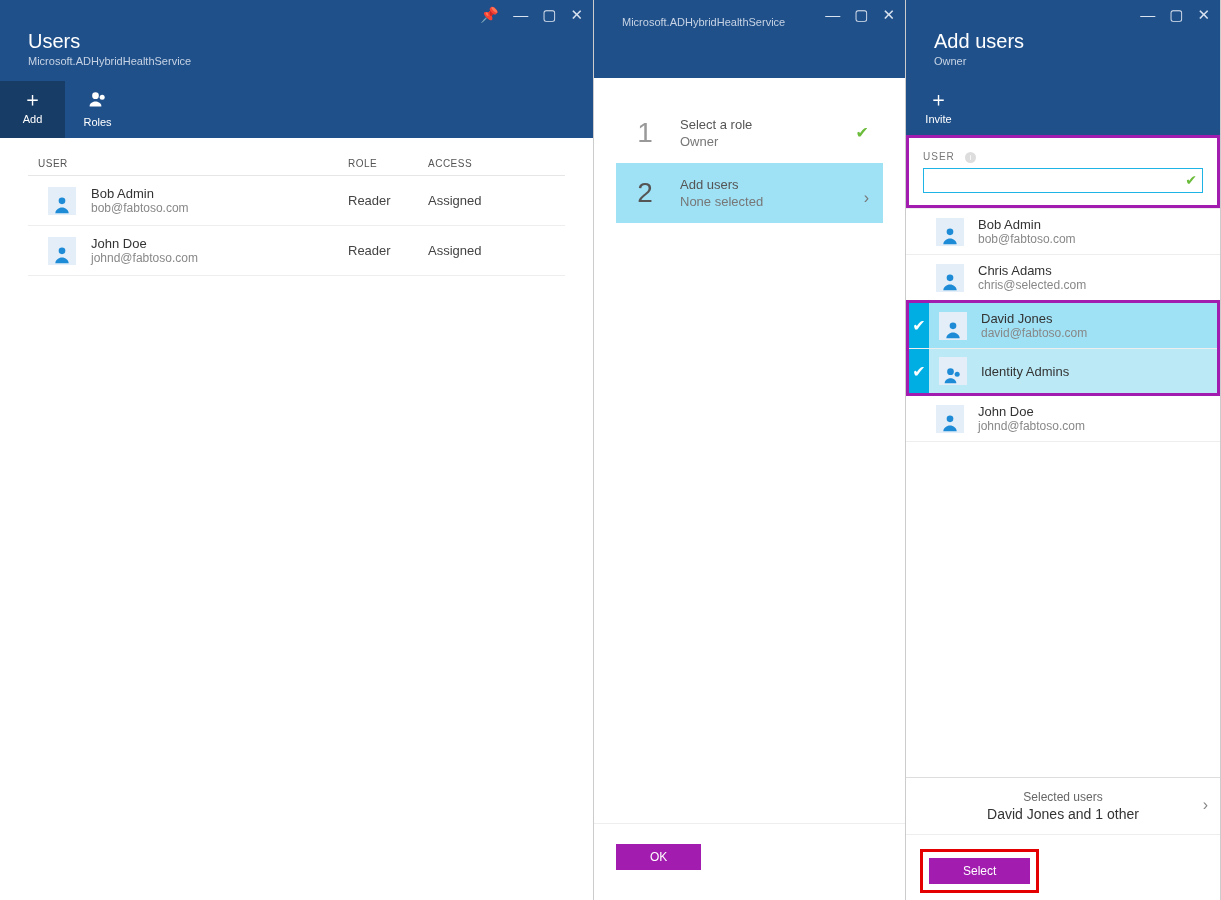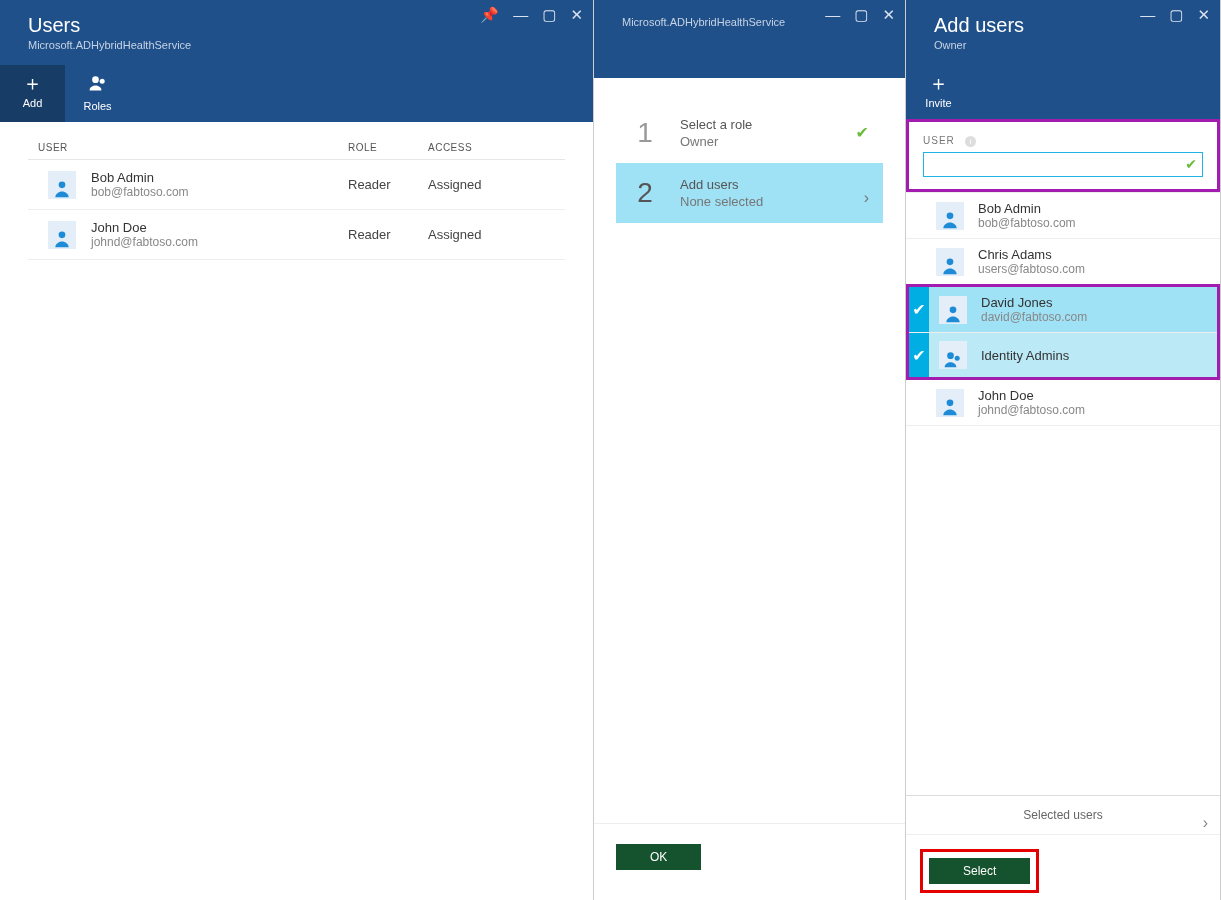--- a/index.html
+++ b/index.html
@@ -1,20 +1,20 @@
 <!DOCTYPE html>
 <html><head>
 <meta charset="utf-8">
 <style>
   * { box-sizing: border-box; margin: 0; padding: 0; font-family: "Segoe UI", Arial, sans-serif; }
   body { background: #fff; width: 1221px; height: 900px; display: flex; overflow: hidden; }
   .blade { display: flex; flex-direction: column; height: 900px; background:#fff; border-right:1px solid #ccc; position:relative;}
   .blade-header { background: #20508a; color: #fff; position: relative; }
   .title-row { padding: 14px 25px 4px 28px; }
-  .title { font-size: 20px; font-weight: 300; }
+  .title { font-size: 20px; font-weight: 300; margin-top: 16px; }
   .subtitle { font-size: 11px; color: #c6d3e4; margin-top:2px;}
   .window-controls { position: absolute; top: 6px; right: 10px; display: flex; gap: 14px; color: #d9e2ef; font-size: 15px; }
   .window-controls span { cursor: pointer; }
   .toolbar { display: flex; gap: 0; margin-top:10px;}
   .toolbar-btn { width: 65px; text-align: center; padding: 8px 0 10px; color:#fff; cursor:pointer; font-size:11px;}
   .toolbar-btn.active { background: #173c66; }
   .toolbar-btn .icon-big { font-size: 20px; display:block; margin-bottom:4px; line-height:1;}
   
   .b1 { width: 594px; }
   .table-zone { padding: 20px 28px; }
@@ -35,21 +35,21 @@
   .step { display:flex; align-items:flex-start; padding:14px 14px; position:relative; cursor:pointer;}
   .step.done .num{ color:#999;}
   .step.selected{ background:#9fe1f5;}
   .num{ font-size:28px; font-weight:300; color:#555; width:30px; text-align:center;}
   .step-body{ margin-left:20px; flex:1;}
   .step-title{ font-size:13px; color:#555;}
   .step-sub{ font-size:13px; color:#777; margin-top:2px;}
   .check-ic{ position:absolute; right:14px; top:20px; color:#6bbc3b; font-size:16px;}
   .chevron{ position:absolute; right:14px; top:26px; color:#777; font-size:16px;}
   .footer-bar{ padding:20px 22px 30px; border-top:1px solid #eee;}
-  .btn-primary{ background:#14532d; color:#fff; border:none; padding:6px 34px; font-size:12px; cursor:pointer;}
+  .btn-primary{ background:#a21caf; color:#fff; border:none; padding:6px 34px; font-size:12px; cursor:pointer;}
   
   .b3 { width: 314px; flex:1;}
   .b3 .zone{ padding:10px 14px 6px;}
   .field-label{ font-size:10px; color:#777; letter-spacing:1px;}
   .info-dot{ display:inline-block; width:11px;height:11px;border-radius:50%; background:#ddd; color:#fff; font-size:8px; text-align:center; line-height:11px; margin-left:6px;}
   .search-wrap{ position:relative; margin-top:4px;}
   .search-input{ width:100%; border:1px solid #1fb4e6; padding:4px 24px 4px 6px; font-size:13px; outline:none;}
   .input-check{ position:absolute; right:6px; top:4px; color:#6bbc3b; font-size:14px;}
   .red-box{ border:3px solid #a21caf;}
   .red-box-1{ padding:4px 8px 8px;}
@@ -224,21 +224,21 @@
     <div class="u-item" style="border-bottom:none;align-items:flex-end;">
       <div class="check-col"></div>
       <div class="avatar">
           <svg viewBox="0 0 24 24">
             <circle cx="12" cy="7" r="4" fill="#1d8bd6"></circle>
             <path d="M4 22c0-4 4-7 8-7s8 3 8 7" fill="#1d8bd6"></path>
           </svg>
         </div>
       <div>
         <div class="uname">Chris Adams</div>
-        <div class="uemail">users@fabtoso.com</div>
+        <div class="uemail">chris@selected.com</div>
       </div>
     </div>
 
     <div class="red-box" style="border-top-width:3px;">
       <div class="u-item selected">
         <div class="check-col">✔</div>
         <div class="avatar">
             <svg viewBox="0 0 24 24">
               <circle cx="12" cy="7" r="4" fill="#1d8bd6"></circle>
               <path d="M4 22c0-4 4-7 8-7s8 3 8 7" fill="#1d8bd6"></path>
@@ -274,20 +274,21 @@
         </div>
       <div>
         <div class="uname">John Doe</div>
         <div class="uemail">johnd@fabtoso.com</div>
       </div>
     </div>
   </div>
 
   <div class="sel-summary">
     <div class="lab">Selected users</div>
+    <div class="val">David Jones and 1 other</div>
     <span class="chev">›</span>
   </div>
 
   <div class="footer-3">
     <span class="red-box-btn">
       <button class="btn-primary">Select</button>
     </span>
   </div>
 </div>
 

